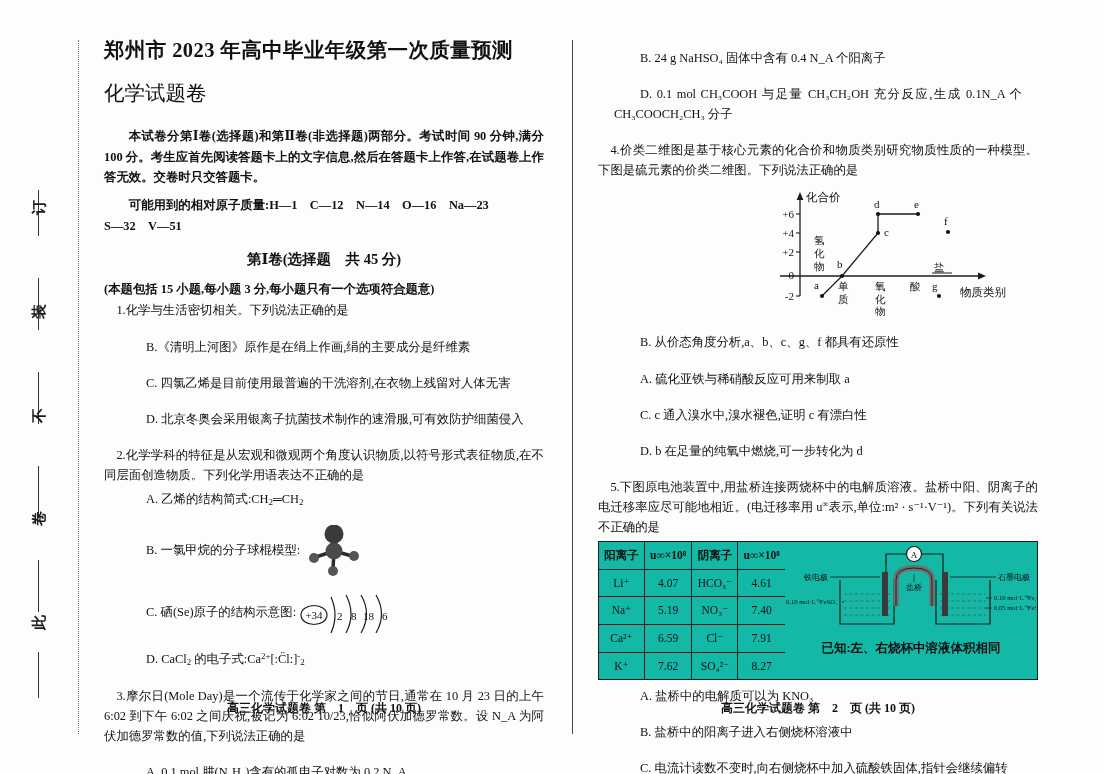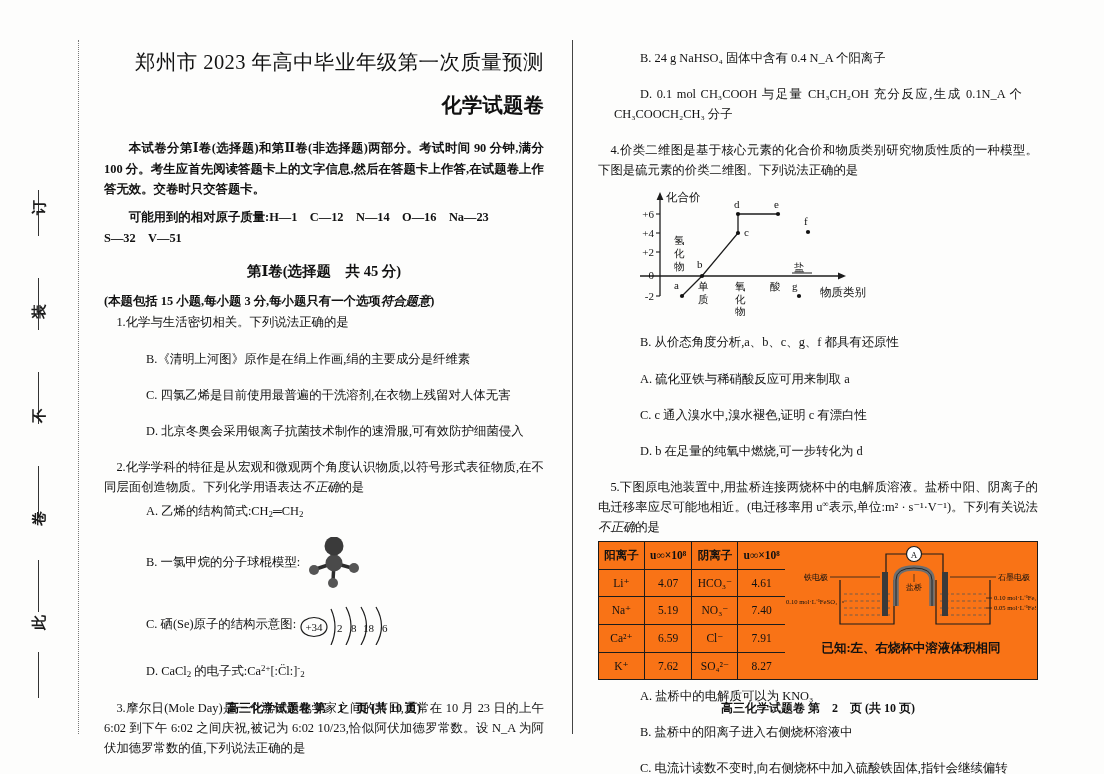--- a/index.html
+++ b/index.html
@@ -73,31 +73,31 @@
 
   .col-divider {
     position: absolute;
     left: 572px; top: 40px;
     width: 0; height: 694px;
     border-left: 1px solid #444;
   }
 
   
   .doc-title {
-    text-align: right;
+    text-align: left;
+    font-size: 20.5px;
+    font-weight: bold;
+    letter-spacing: 0.4px;
+    margin: 0 0 0 0;
+    white-space: nowrap;
+  }
+  .doc-subtitle {
+    text-align: left;
     font-size: 20.5px;
     font-weight: normal;
-    letter-spacing: 0.4px;
-    margin: 12px 0 0 0;
-    white-space: nowrap;
-  }
-  .doc-subtitle {
-    text-align: right;
-    font-size: 20.5px;
-    font-weight: bold;
     margin: 10px 0 16px 0;
   }
   .section-head {
     text-align: center;
     font-size: 14.5px;
     font-weight: bold;
     margin: 12px 0 8px 0;
   }
   .para {
     text-indent: 2em;
@@ -113,21 +113,20 @@
     text-align: justify;
   }
   .q-opt {
     text-indent: 2.1em;
     margin: 16px;
     text-align: justify;
   }
   .emph-dots {
     text-decoration: none;
     position: relative;
-    font-style: italic;
   }
   .emph-dots::after {
     content: "\00B7\00A0\00B7\00A0\00B7";
     position: absolute;
     left: 0; right: 0; bottom: -7px;
     text-align: center;
     font-size: 11px;
     letter-spacing: 2px;
     color: #222;
   }
@@ -141,34 +140,34 @@
     width: 440px;
     text-align: center;
     font-size: 12px;
     font-weight: bold;
   }
 
   
   .chart-wrap {
     margin: 4px 0 4px 0;
     display: flex;
-    justify-content: flex-start;
+    justify-content: flex-end;
   }
   .chart-svg { display: block; }
 
   
   .inline-fig { vertical-align: middle; }
 
   
   .tbl-block {
     display: flex;
     border: 1.3px solid #1c1c1c;
     margin: 4px 0 3px 0;
     width: 440px;
-    background: #f97316;
+    background: #14b8a6;
   }
   table.ion-table {
     border-collapse: collapse;
     font-size: 11.5px;
     width: 186px;
     flex: 0 0 186px;
   }
   table.ion-table td, table.ion-table th {
     border: 1px solid #1c1c1c;
     border-left: none;

